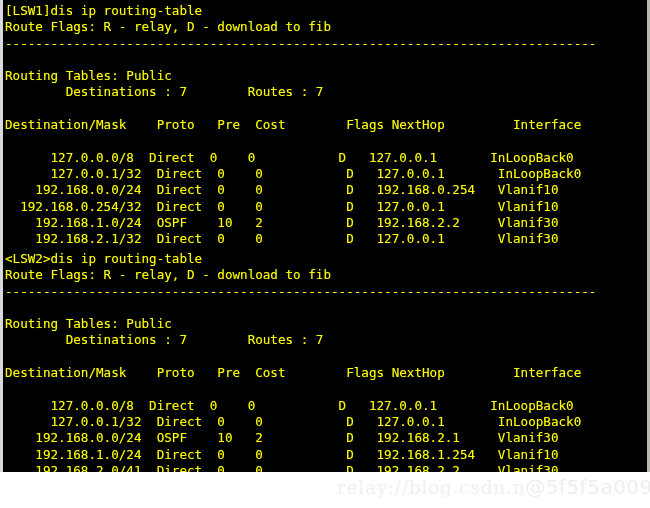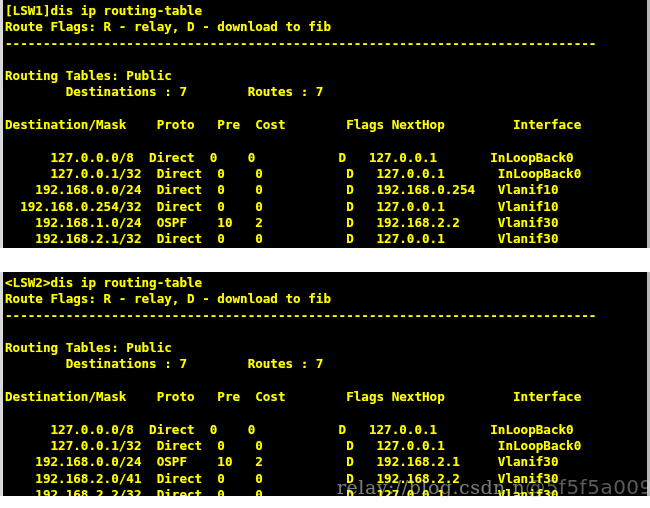--- a/index.html
+++ b/index.html
@@ -23,21 +23,21 @@
   
   .panel {
     position: absolute;
     left: 0;
     width: 650px;
     background: #000000;
     box-sizing: border-box;
     overflow: hidden;
   }
   #panel-lsw1 { top: 0px;   height: 248px; }
-  #panel-lsw2 { top: 272px; height: 224px; }
+  #panel-lsw2 { top: 248px; height: 224px; }
 
   
   .edge-left, .edge-right {
     position: absolute;
     top: 0;
     bottom: 0;
     width: 3px;
     background: #d8d8d8;
     pointer-events: none;
   }
@@ -52,21 +52,21 @@
     bottom: 0;
   }
 
   .line {
     color: #ffff00;
     font-size: 12.6px;
     line-height: 16.3px;
     height: 16.3px;
     white-space: pre;
     letter-spacing: 0px;
-    font-weight: bold;
+    font-weight: normal;
     text-shadow: 0 0 1px rgba(255,255,0,0.35);
   }
   .line.blank { color: transparent; }
   .line.rule  { letter-spacing: 0px; }
 
   
   .watermark {
     position: absolute;
     left: 337px;
     top: 476px;
@@ -120,20 +120,21 @@
       <div class="line rule">------------------------------------------------------------------------------</div>
       <div class="line blank">&nbsp;</div>
       <div class="line">Routing Tables: Public</div>
       <div class="line">        Destinations : 7        Routes : 7</div>
       <div class="line blank">&nbsp;</div>
       <div class="line">Destination/Mask    Proto   Pre  Cost        Flags NextHop         Interface</div>
       <div class="line blank">&nbsp;</div>
       <div class="line">      127.0.0.0/8  Direct  0    0           D   127.0.0.1       InLoopBack0</div>
       <div class="line">      127.0.0.1/32  Direct  0    0           D   127.0.0.1       InLoopBack0</div>
       <div class="line">    192.168.0.0/24  OSPF    10   2           D   192.168.2.1     Vlanif30</div>
+      <div class="line">    192.168.1.0/24  Direct  0    0           D   192.168.1.254   Vlanif10</div>
       <div class="line">    192.168.2.0/41  Direct  0    0           D   192.168.2.2     Vlanif30</div>
       <div class="line">    192.168.2.2/32  Direct  0    0           D   127.0.0.1       Vlanif30</div>
     </div>
   </div>
 
   <div class="watermark"><span>relay://blog.csdn.n</span><span class="handle">@5f5f5a009</span></div>
 
 </div>
 
 </body></html>

